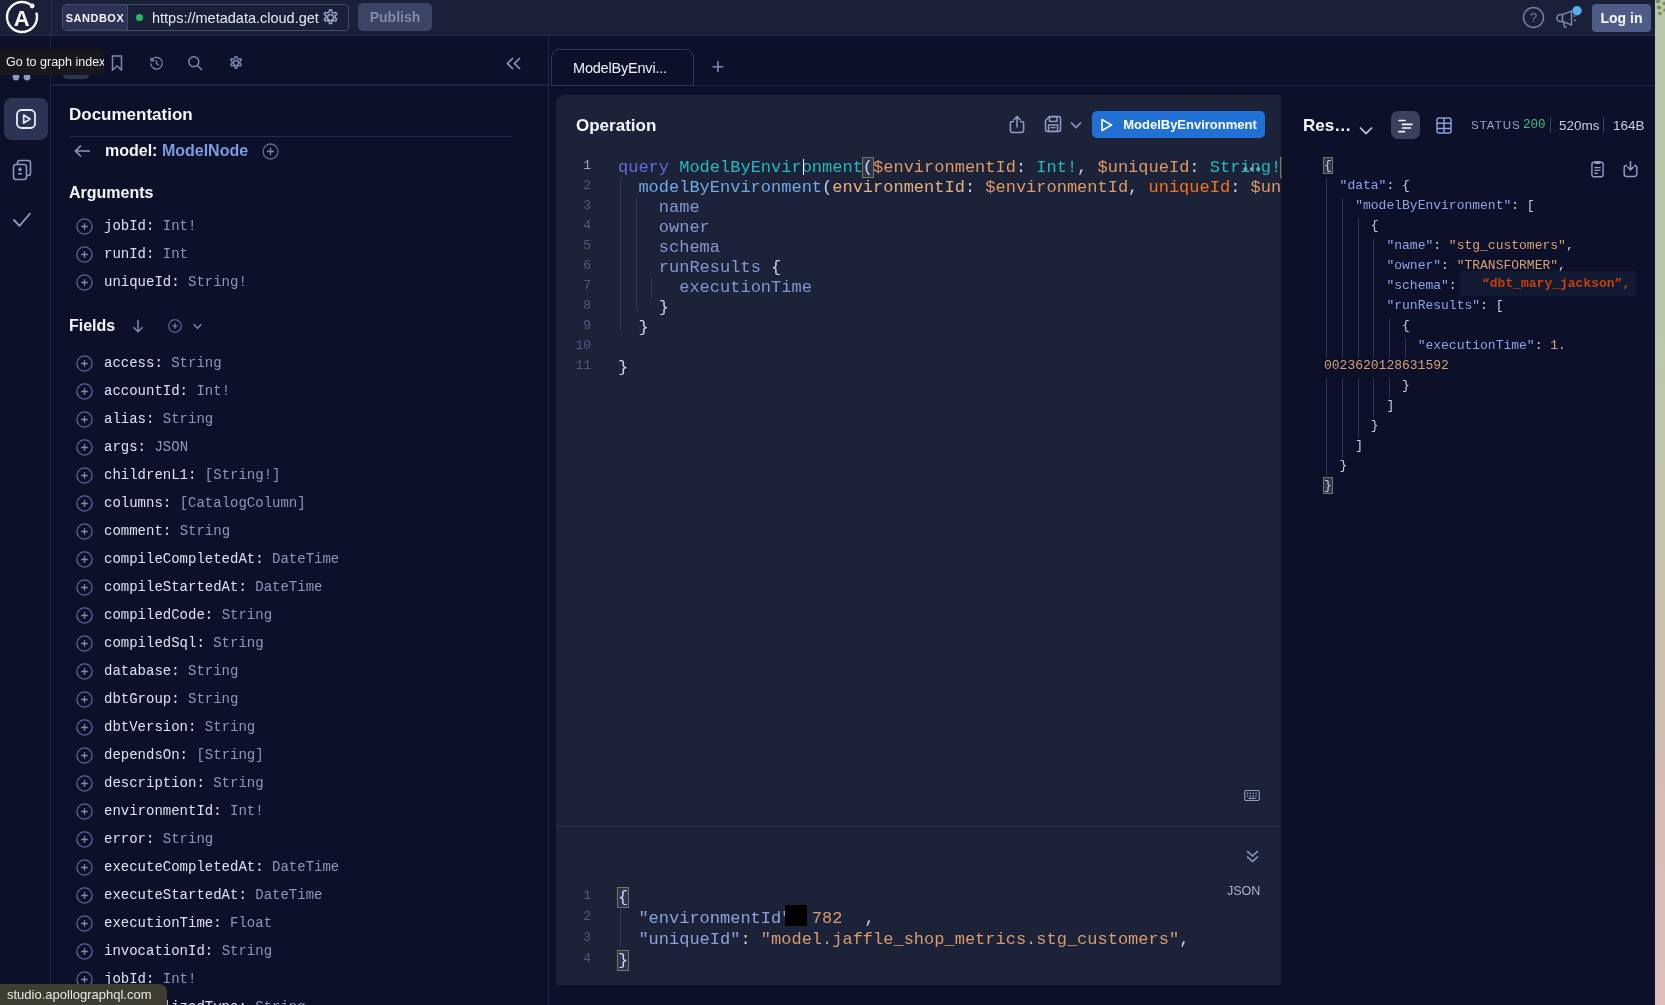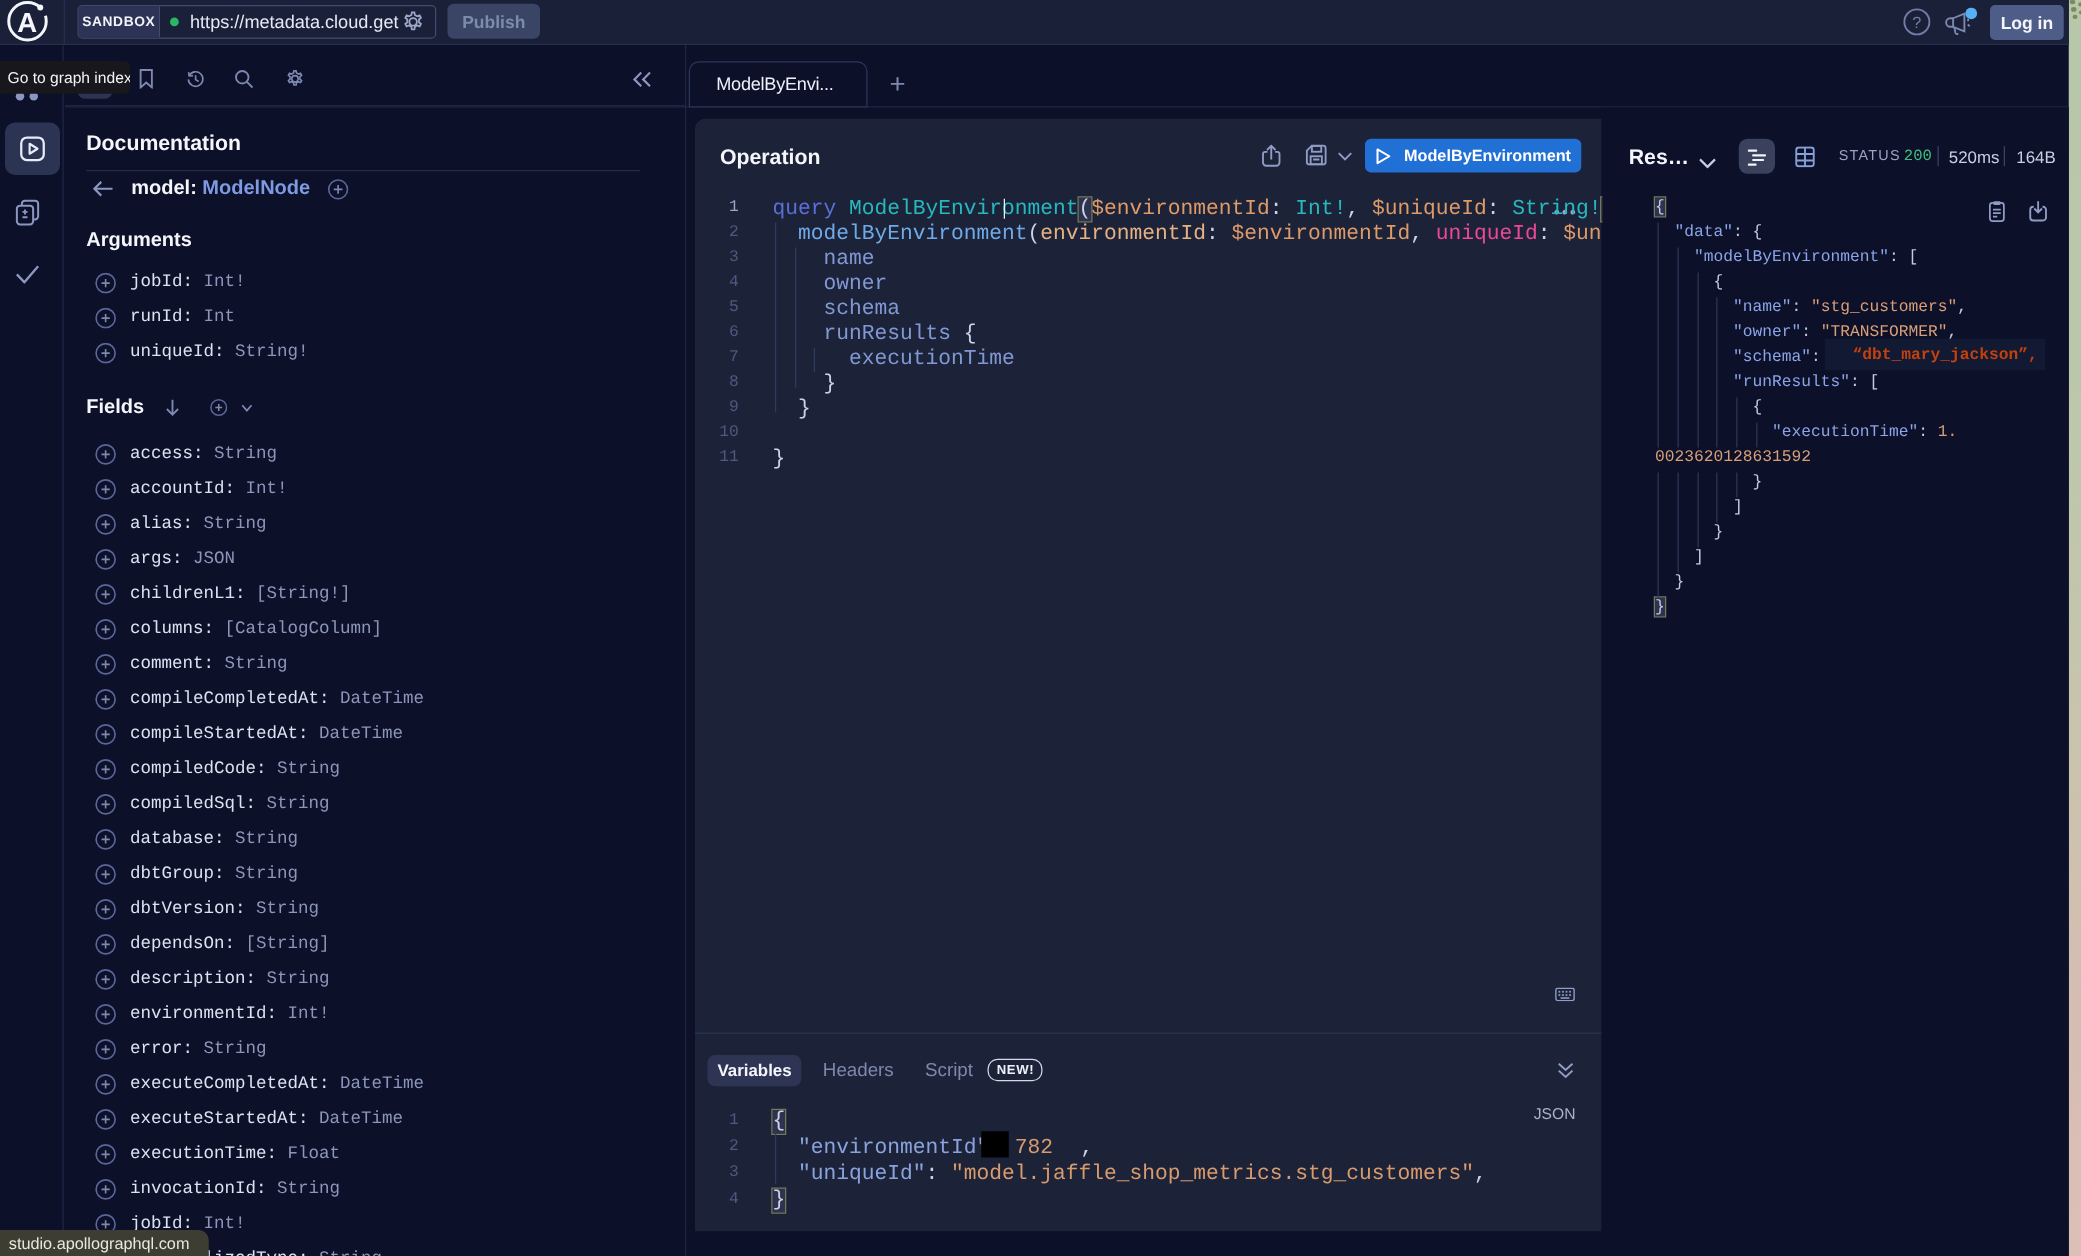--- a/index.html
+++ b/index.html
@@ -466,21 +466,21 @@
     <svg width="13" height="14" viewBox="0 0 13 14" style="margin-right:10px">
         <path d="M2 1.5 L11.5 7 L2 12.5 Z" fill="none" stroke="#fff" stroke-width="1.6" stroke-linejoin="round"></path>
       </svg>
     ModelByEnvironment
   </div>
   <div id="opdots">•••</div>
   <div id="opcode">
       <div class="gut" style="left:5px;top:63px;color:#9ba5c9">1</div>
       <div class="codeline" style="left:62px;top:63px;color:#ccd3e8"><span style="color:#5a70d6">query</span> <span style="color:#27b8bd">ModelByEnvironment</span><span class="bb">(</span><span style="color:#de9a68">$environmentId</span>: <span style="color:#27b8bd">Int!</span>, <span style="color:#de9a68">$uniqueId</span>: <span style="color:#27b8bd">String!</span><span class="bb">)</span> {</div>
       <div class="gut" style="left:5px;top:83px;color:#4f587f">2</div>
-      <div class="codeline" style="left:62px;top:83px;color:#ccd3e8">  <span style="color:#70aae6">modelByEnvironment</span>(<span style="color:#e5b183">environmentId</span>: <span style="color:#de9a68">$environmentId</span>, <span style="color:#ec4899">uniqueId</span>: <span style="color:#de9a68">$uniqueId</span>) {</div>
+      <div class="codeline" style="left:62px;top:83px;color:#ccd3e8">  <span style="color:#70aae6">modelByEnvironment</span>(<span style="color:#e5b183">environmentId</span>: <span style="color:#de9a68">$environmentId</span>, <span style="color:#f97316">uniqueId</span>: <span style="color:#de9a68">$uniqueId</span>) {</div>
       <div class="gut" style="left:5px;top:103px;color:#4f587f">3</div>
       <div class="codeline" style="left:62px;top:103px;color:#ccd3e8">    <span style="color:#8298d4">name</span></div>
       <div class="gut" style="left:5px;top:123px;color:#4f587f">4</div>
       <div class="codeline" style="left:62px;top:123px;color:#ccd3e8">    <span style="color:#8298d4">owner</span></div>
       <div class="gut" style="left:5px;top:143px;color:#4f587f">5</div>
       <div class="codeline" style="left:62px;top:143px;color:#ccd3e8">    <span style="color:#8298d4">schema</span></div>
       <div class="gut" style="left:5px;top:163px;color:#4f587f">6</div>
       <div class="codeline" style="left:62px;top:163px;color:#ccd3e8">    <span style="color:#8298d4">runResults</span> {</div>
       <div class="gut" style="left:5px;top:183px;color:#4f587f">7</div>
       <div class="codeline" style="left:62px;top:183px;color:#ccd3e8">      <span style="color:#8298d4">executionTime</span></div>
@@ -506,26 +506,20 @@
         <rect x="10.6" y="3.4" width="1.8" height="1.8"></rect>
         <rect x="14.2" y="3.4" width="1.8" height="1.8"></rect>
       <rect x="3.4" y="6.8" width="1.8" height="1.8"></rect>
         <rect x="7" y="6.8" width="1.8" height="1.8"></rect>
         <rect x="10.6" y="6.8" width="1.8" height="1.8"></rect>
         <rect x="14.2" y="6.8" width="1.8" height="1.8"></rect>
       <rect x="5.5" y="9.9" width="9" height="1.6"></rect>
     </g>
   </svg>
   <div id="vardivider"></div>
-  <div id="vartabs">
-    <span id="varpill">Variables</span>
-    <span class="vtab" style="margin-left:17px">Headers</span>
-    <span class="vtab" style="margin-left:25px">Script</span>
-    <span id="newbadge">NEW!</span>
-  </div>
   <svg class="abs" style="left:689px;top:754px" width="15" height="15" viewBox="0 0 15 15">
     <path d="M2 2 L7.5 7 L13 2 M2 7.5 L7.5 12.5 L13 7.5" fill="none" stroke="#8f9cc4" stroke-width="1.6"></path>
   </svg>
   <div id="jsonlabel">JSON</div>
   <div id="varcode">
       <div class="gut" style="left:5px;top:793px">1</div>
       <div class="codeline" style="left:62px;top:793px;color:#ccd3e8"><span class="bb">{</span></div>
       <div class="gut" style="left:5px;top:814px">2</div>
       <div class="codeline" style="left:62px;top:814px;color:#ccd3e8">  <span style="color:#8ba3dd">"environmentId"</span>: <span style="color:#d99a6c">782</span><span style="display:inline-block;width:22px"></span>,</div>
       <div class="gut" style="left:5px;top:835px">3</div>

